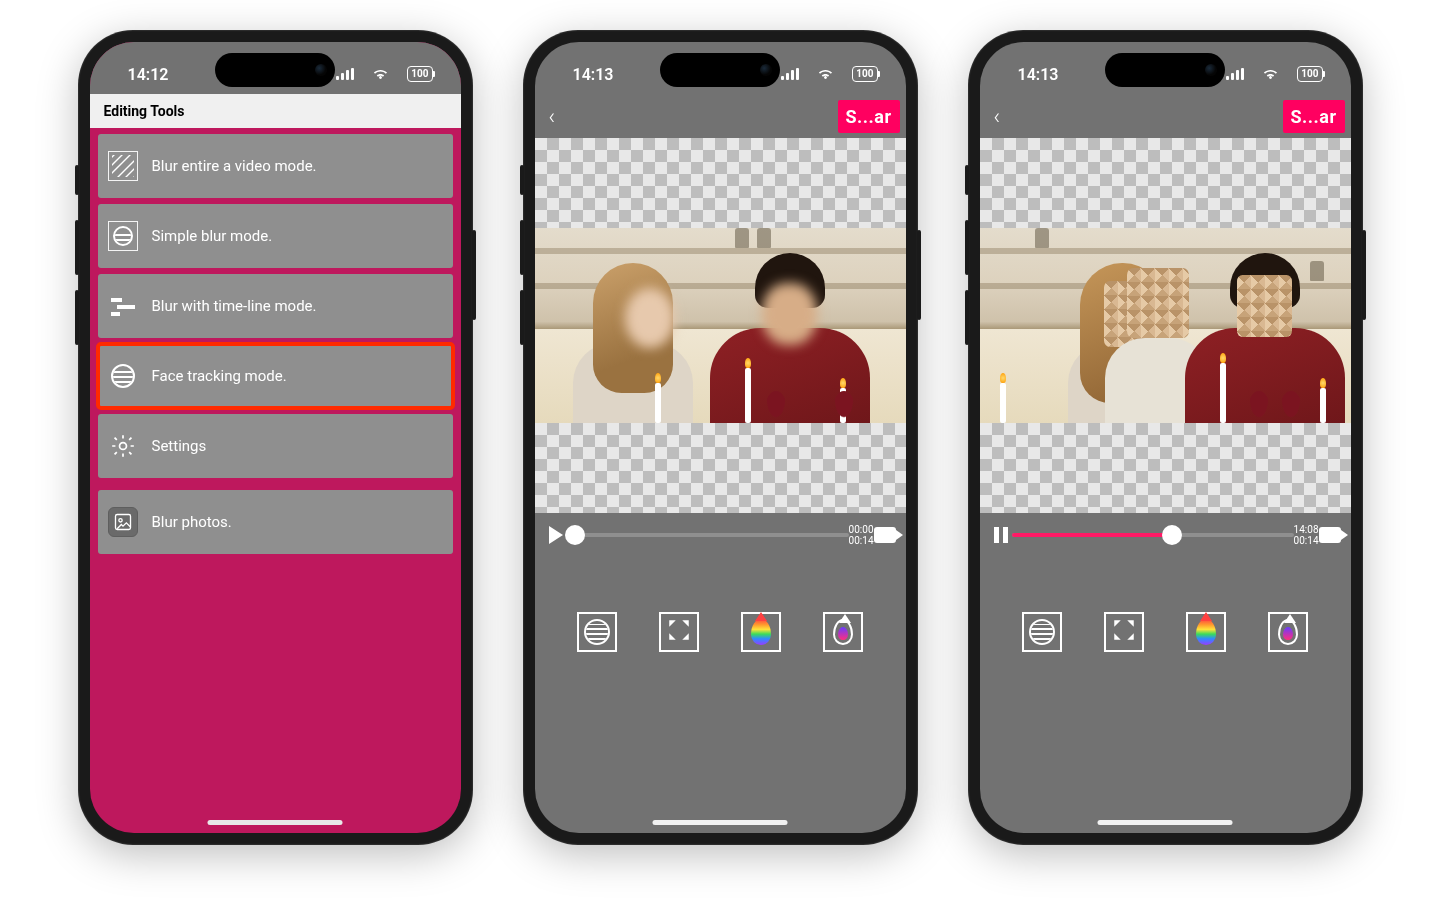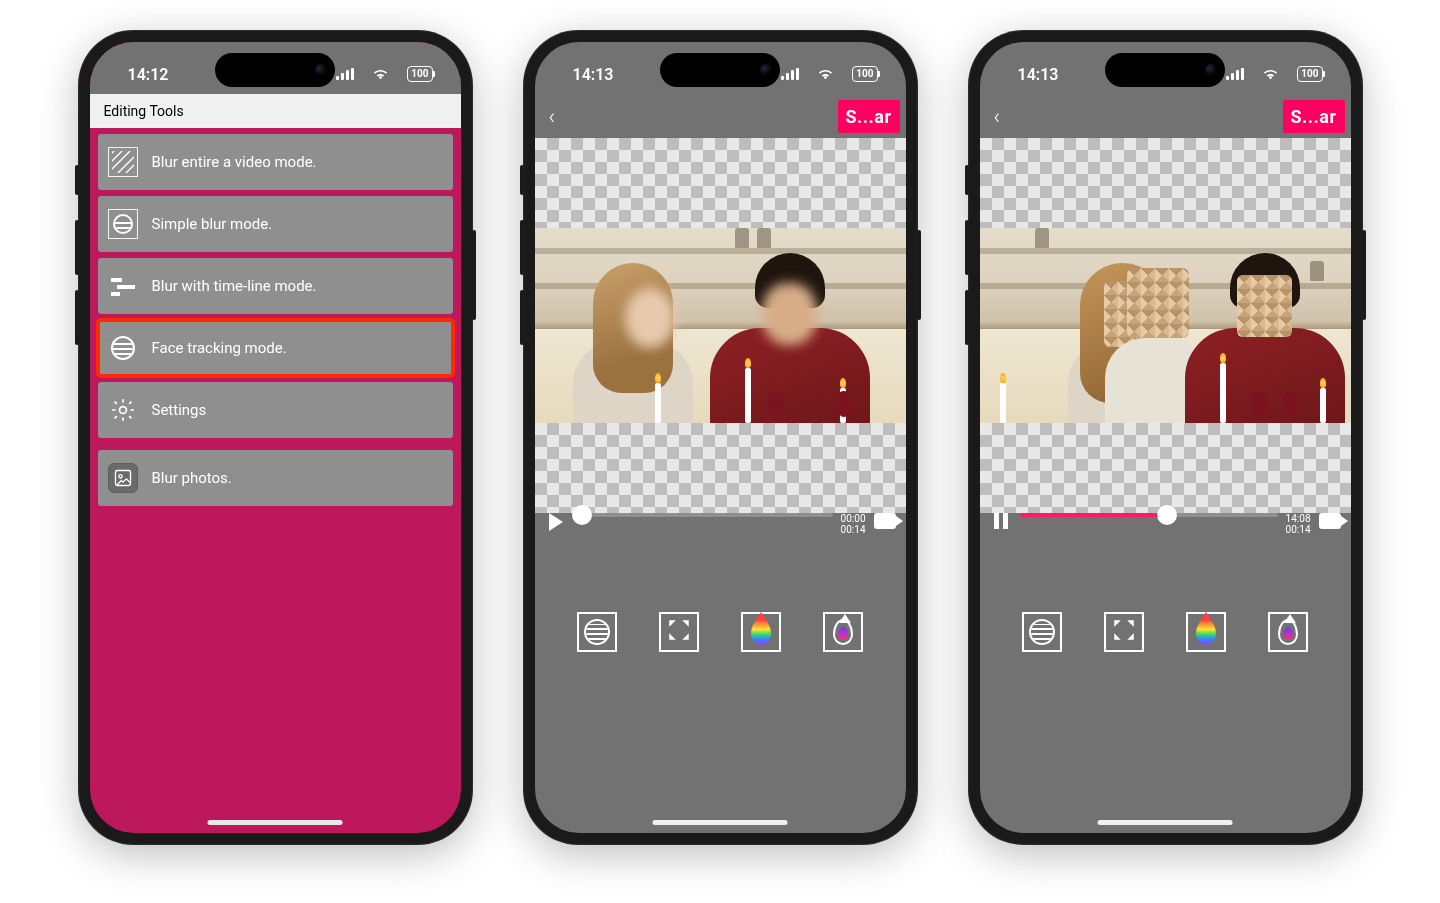--- a/index.html
+++ b/index.html
@@ -97,29 +97,29 @@
     background: rgba(255,255,255,0.9);
     border-radius: 3px;
     z-index: 50;
   }
   .phone-frame:first-child .home-indicator { background: #e8e8e8; }
 
   
   .section-header {
     background: #f0f0f0;
     color: #000;
-    font-weight: 400;
+    font-weight: 700;
     font-size: 14px;
     padding: 9px 14px;
   }
   .menu-area { padding: 6px 8px; display: flex; flex-direction: column; gap: 6px;}
   .menu-item {
     background: #8f8f8f;
     border-radius: 3px;
-    height: 56px;
+    height: 64px;
     display: flex;
     align-items: center;
     gap: 14px;
     padding: 0 10px;
     color: #fff;
     font-size: 15px;
   }
   .menu-item.highlight {
     outline: 4px solid #ff2a00;
     outline-offset: -2px;
@@ -202,21 +202,21 @@
   .s3 .faceA{ top:18px; left:44px; width:58px; height:66px; filter:none;} 
   .personC{ left:125px; bottom:0; width:105px; height:165px; position:absolute;}
   .bodyC{ position:absolute; bottom:0; left:0; width:105px; height:85px; background:#e7e2d6; border-radius:40px 40px 0 0;}
   .faceC{ position:absolute; top:10px; left:22px; width:62px; height:70px;}
   .s3 .personB{ left:205px;}
   .s3 .faceB{ filter:none; top:22px;}
   .s3 .candle.c1{left:20px;} .s3 .candle.c2{left:240px; height:60px;} .s3 .candle.c3{left:340px;}
   .s3 .glass.g1{left:268px;} .s3 .glass.g2{left:300px;}
 
   .player-bar{
-    height:44px; display:flex; gap:8px; padding: 0 10px; color:#fff;
+    height:44px; display:flex; align-items:center; padding: 0 10px; color:#fff;
   }
   .play-btn, .pause-btn{ width:22px; display:flex; justify-content:center;}
   .play-triangle{ width:0;height:0; border-left:14px solid #fff; border-top:9px solid transparent; border-bottom:9px solid transparent;}
   .pause-bars{ display:flex; gap:4px;} .pause-bars span{ width:5px; height:16px; background:#fff;}
   .track{ flex:1; height:4px; background:#8f8f8f; position:relative; border-radius:2px;}
   .track .progress{ position:absolute; left:0; top:0; bottom:0; background:#ff1a66; border-radius:2px;}
   .track .thumb{ position:absolute; top:50%; width:20px; height:20px; background:#fff; border-radius:50%; transform:translate(-50%,-50%);}
   .time-stack{ font-size:10px; line-height:11px; text-align:right; color:#fff;}
   .cam-icon{ width:22px; height:16px; background:#fff; border-radius:3px; position:relative;}
   .cam-icon::after{content:''; position:absolute; right:-7px; top:3px; border-left:7px solid #fff; border-top:5px solid transparent; border-bottom:5px solid transparent;}

